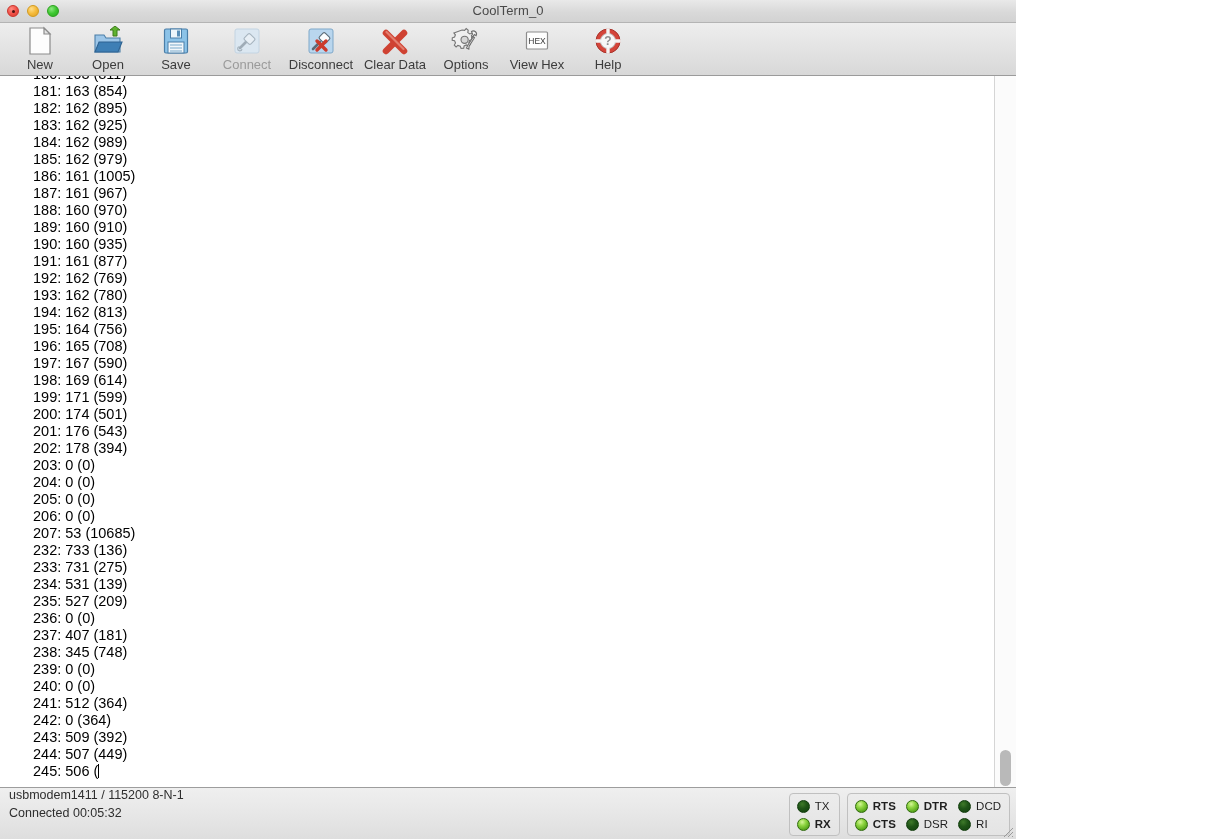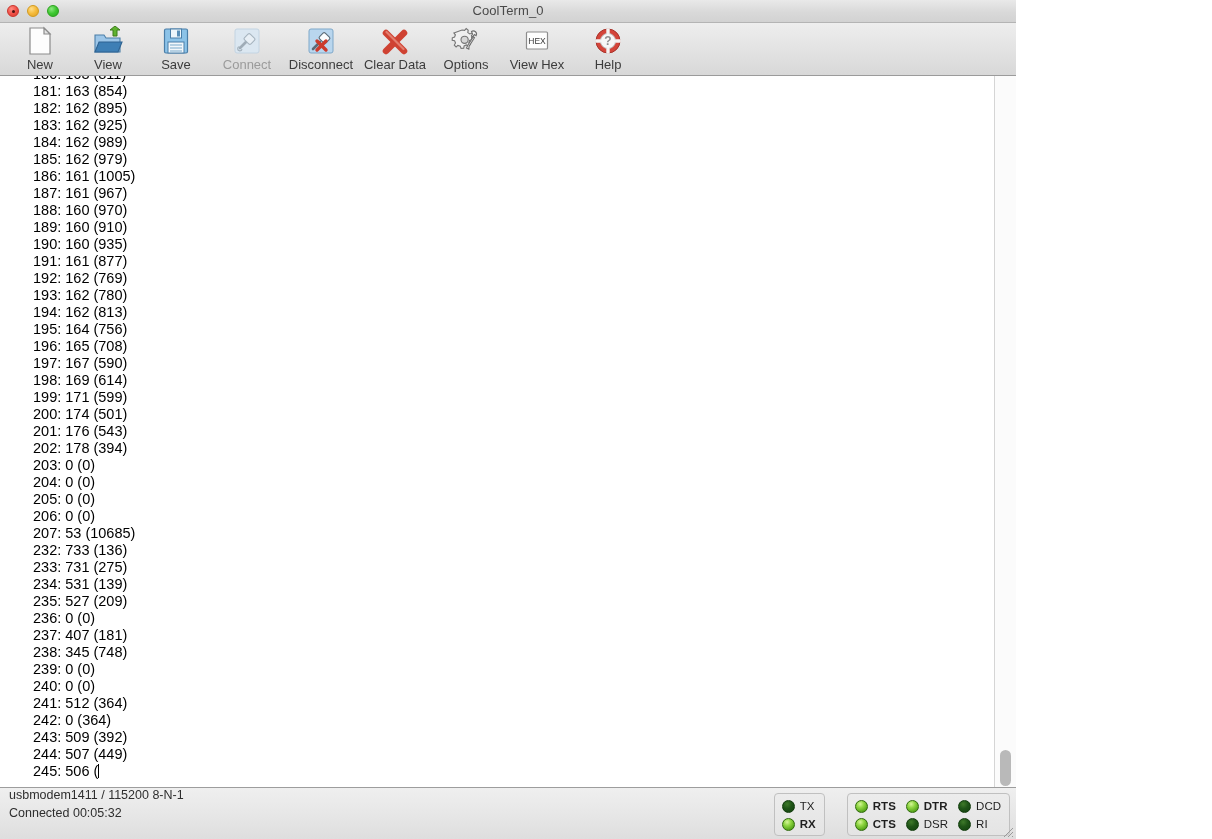--- a/index.html
+++ b/index.html
@@ -181,21 +181,21 @@
     font-size: 12.5px;
     color: #2e2e2e;
     line-height: 18px;
     white-space: nowrap;
   }
   .led-groups {
     position: absolute;
     right: 6px;
     top: 5px;
     display: flex;
-    gap: 22px;
+    gap: 7px;
     align-items: stretch;
   }
   .led-box {
     border: 1px solid #c0c0c0;
     border-radius: 4px;
     background: linear-gradient(to bottom, #ececec, #e4e4e4);
     padding: 4px 8px 3px 7px;
     display: grid;
     grid-auto-flow: column;
     grid-template-rows: 1fr 1fr;
@@ -265,21 +265,21 @@
     </div>
 
     <div class="tb-item">
       <div class="tb-icon">
         <svg width="30" height="30" viewBox="0 0 30 30">
           <path d="M2 9 h9 l2 3 h14 v14 H2 Z" fill="#9dc6e8" stroke="#4a7ea8" stroke-width="1.1"></path>
           <path d="M2 26 l4 -10 h23 l-4 10 Z" fill="#3e7fb5" stroke="#2f6391" stroke-width="1.1"></path>
           <path d="M17 4 l5 -4 l5 4 h-3 v6 h-4 V4 Z" fill="#5fb22f" stroke="#3d7c1d" stroke-width="1"></path>
         </svg>
       </div>
-      <div class="tb-label">View</div>
+      <div class="tb-label">Open</div>
     </div>
 
     <div class="tb-item">
       <div class="tb-icon">
         <svg width="28" height="30" viewBox="0 0 28 30">
           <rect x="2.5" y="3" width="23" height="24" rx="1.5" fill="#8cc3e8" stroke="#4a7ea8" stroke-width="1.2"></rect>
           <rect x="8.5" y="3" width="11" height="9" fill="#eef6fb" stroke="#4a7ea8" stroke-width="1"></rect>
           <rect x="15" y="4.5" width="3" height="6" fill="#5a8fb8"></rect>
           <rect x="6" y="16" width="16" height="11" fill="#f2f7fb" stroke="#4a7ea8" stroke-width="1"></rect>
           <line x1="8" y1="19" x2="20" y2="19" stroke="#8cb6d4" stroke-width="1.2"></line>

